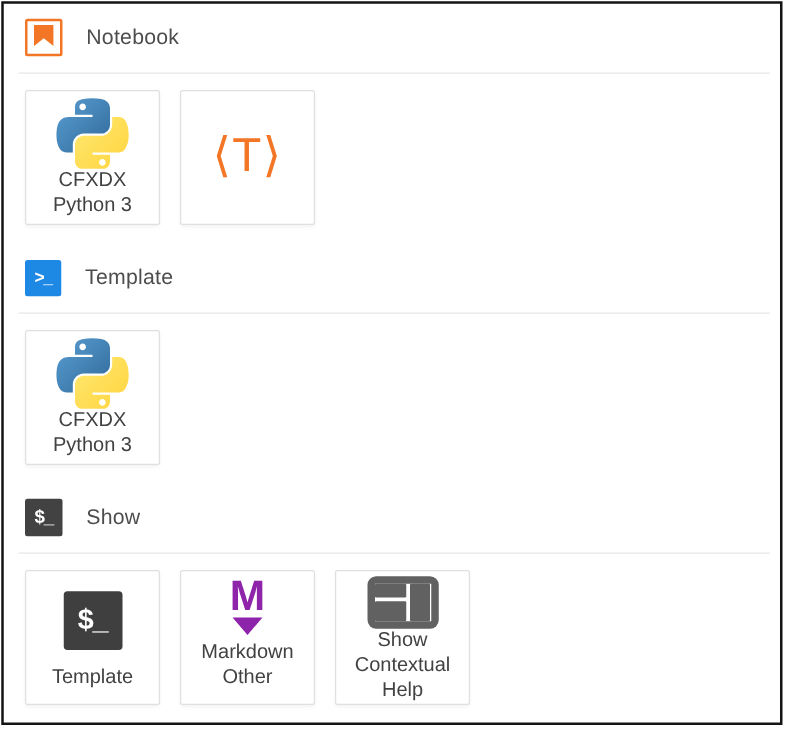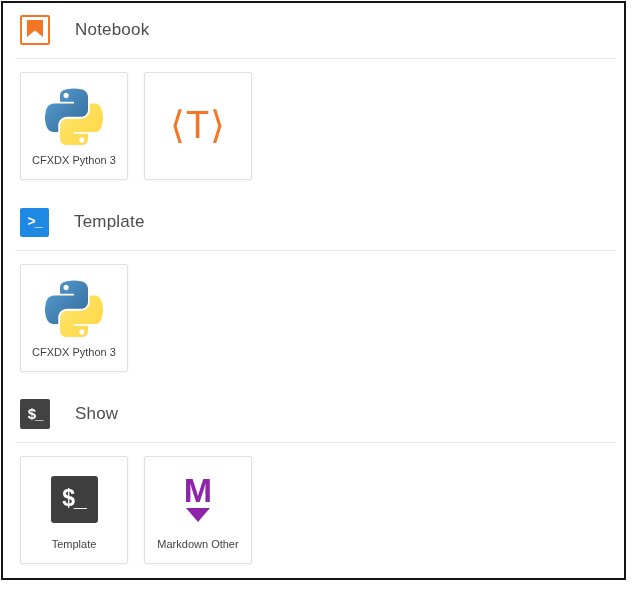--- a/index.html
+++ b/index.html
@@ -14,21 +14,21 @@
     width: 625px;
     height: 579px;
     border: 2px solid #141414;
     background: #ffffff;
     overflow: hidden;
   }
   
   .section-header {
     display: flex;
     align-items: center;
-    gap: 25px;
+    gap: 19px;
     padding: 13px 12px 14px 17px;
     height: 55px;
   }
   .section-title {
     font-size: 17px;
     color: #4d4d4d;
     letter-spacing: 0.2px;
   }
   .divider {
     height: 1px;
@@ -55,21 +55,21 @@
   }
   .card-icon-area {
     flex: 1;
     width: 100%;
     display: flex;
     align-items: center;
     justify-content: center;
     padding-top: 4px;
   }
   .card-label {
-    font-size: 11px;
+    font-size: 16px;
     color: #424242;
     text-align: center;
     line-height: 1.25;
     padding: 0 5px 11px;
   }
   
   .nb-icon {
     width: 30px; height: 30px;
     border: 2px solid #f37626;
     border-radius: 2px;
@@ -269,15 +269,27 @@
       <div class="card-icon-area">
         <div class="md-icon">
           <div class="md-m">M</div>
           <div class="md-tri"></div>
         </div>
       </div>
       <div class="card-label">Markdown Other</div>
     </div>
 
 
+    <div class="card">
+      <div class="card-icon-area">
+        <div class="help-icon">
+          <div class="help-grid">
+            <div class="help-cell"></div>
+            <div class="help-cell tall"></div>
+            <div class="help-cell"></div>
+          </div>
+        </div>
+      </div>
+      <div class="card-label">Show Contextual Help</div>
+    </div>
   </div>
 
 </div>
 
 </body></html>

